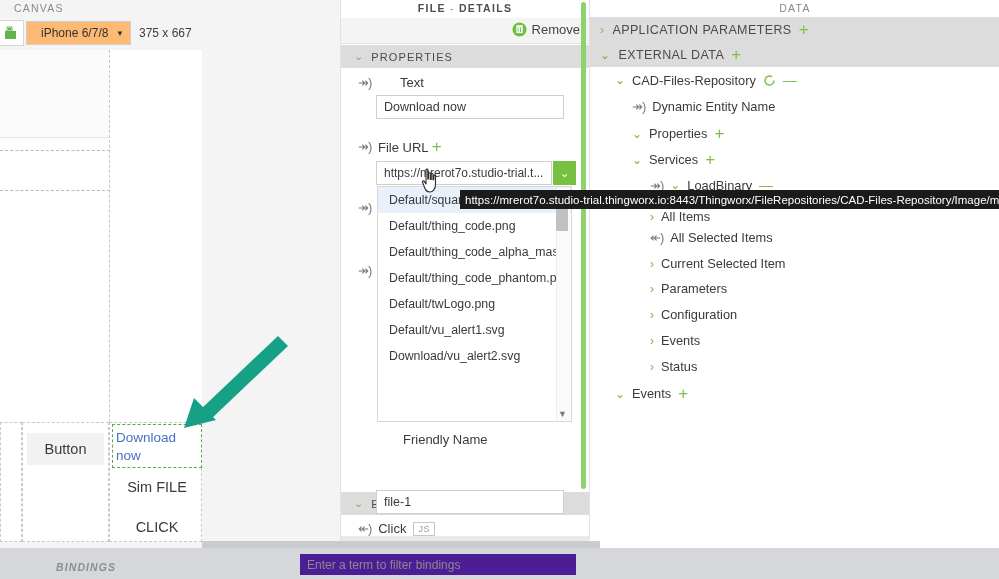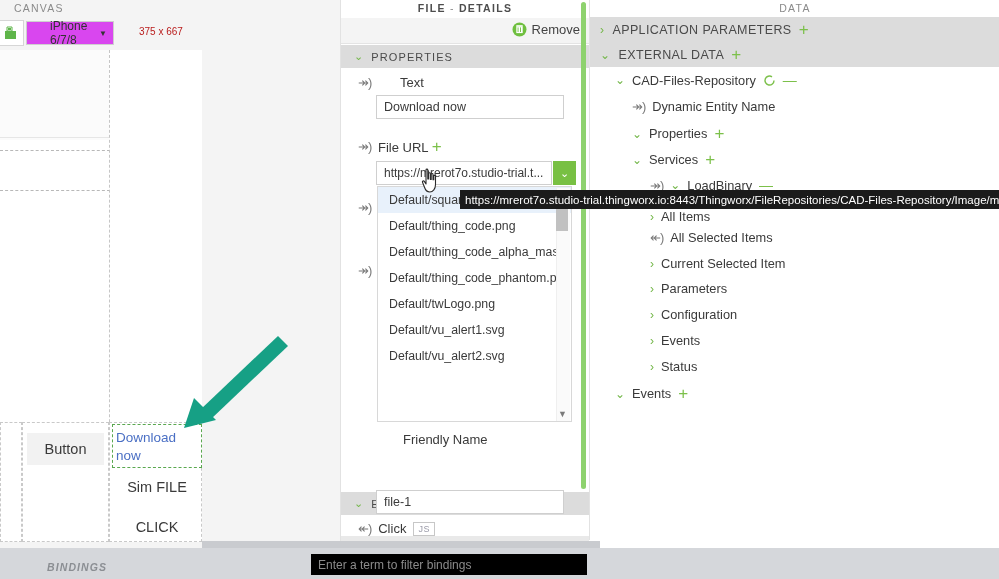--- a/index.html
+++ b/index.html
@@ -25,32 +25,32 @@
     position: absolute; left: 0; top: 19px; width: 340px; height: 30px;
     background: #f4f4f4;
   }
   .upload-icon-btn {
     position: absolute; left: 0px; top: 20px; width: 24px; height: 26px;
     border: 1px solid #d6d6d6; border-left: none; background: #fff;
     display: flex; align-items: center; justify-content: center;
   }
   .upload-icon-btn svg { display: block; }
   .device-select {
-    position: absolute; left: 26px; top: 21px; width: 88px; height: 24px;
-    border: 1px solid #cfcfcf; background: #d946ef;
-    font-size: 12px; color: #333; padding-left: 23px;
+    position: absolute; left: 26px; top: 21px; width: 105px; height: 24px;
+    border: 1px solid #cfcfcf; background: #fdba74;
+    font-size: 12px; color: #333; padding-left: 14px;
     display: flex; align-items: center;
   }
   .device-select .caret {
     position: absolute; right: 6px; top: 50%; transform: translateY(-50%);
     font-size: 8px; color: #333;
   }
   .device-dims {
     position: absolute; left: 139px; top: 26px;
-    font-size: 10px; color: #b91c1c;
+    font-size: 12px; color: #404040;
   }
 
   .canvas-stage {
     position: absolute; left: 0px; top: 50px; width: 202px; height: 492px;
     background: #fbfbfb;
   }
   .canvas-white {
     position: absolute; left: 109px; top: 50px; width: 93px; height: 492px;
     background: #ffffff;
   }
@@ -97,31 +97,31 @@
     font-size: 14.5px; color: #3a3a3a;
   }
 
   .arrow-svg { position: absolute; left: 170px; top: 330px; pointer-events:none; }
 
   .bindings-bar {
     position: absolute; left: 0; top: 548px; width: 340px; height: 31px;
     background: #d5d7db;
   }
   .bindings-label {
-    position: absolute; left: 47px; top: 561px;
+    position: absolute; left: 56px; top: 561px;
     font-size: 10.5px; letter-spacing: 1.1px; color: #8b8e93;
     font-style: italic; font-weight: 700; text-align: right;
   }
   .bindings-bar-wide {
     position: absolute; left: 340px; top: 548px; width: 659px; height: 31px;
     background: #d5d7db;
   }
   .filter-input {
-    position: absolute; left: 311px; top: 554px; width: 276px; height: 21px;
-    background: #000000; border: none; font-size: 12px; color: #8b8b8b;
+    position: absolute; left: 300px; top: 554px; width: 276px; height: 21px;
+    background: #4c1d95; border: none; font-size: 12px; color: #8b8b8b;
     padding-left: 7px; display: flex; align-items: center;
   }
   .divider-strip {
     position: absolute; left: 202px; top: 541px; width: 398px; height: 7px;
     background: #c9cbcf;
   }
 
   
   .details-panel {
     position: absolute; left: 340px; top: 0; width: 248px; height: 548px;
@@ -368,21 +368,21 @@
   <div class="bind-arrow" style="left:358px; top:263px;">↠)</div>
 
   <div class="dropdown">
     <div id="dd-items">
         <div class="dd-item sel">Default/square...</div>
         <div class="dd-item">Default/thing_code.png</div>
         <div class="dd-item">Default/thing_code_alpha_mas...</div>
         <div class="dd-item">Default/thing_code_phantom.p...</div>
         <div class="dd-item">Default/twLogo.png</div>
         <div class="dd-item">Default/vu_alert1.svg</div>
-        <div class="dd-item">Default/vu_alert2.svg</div>
+        <div class="dd-item">Download/vu_alert2.svg</div>
       </div>
     <div class="dd-scroll-track">
       <div class="dd-scroll-thumb"></div>
       <div class="dd-scroll-down">▼</div>
     </div>
   </div>
 
   <div class="field-label friendly-label">Friendly Name</div>
   <div class="text-input friendly-input">file-1</div>
 

